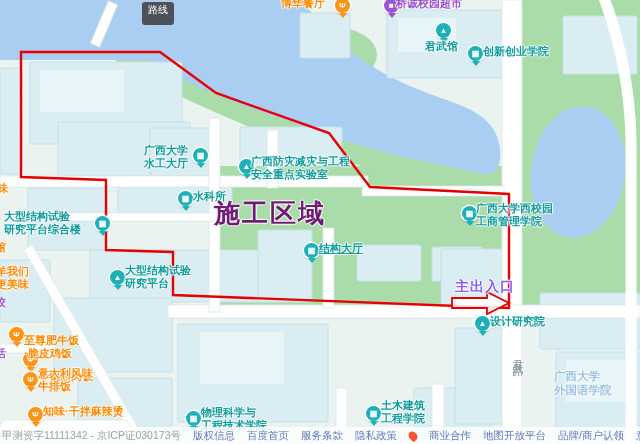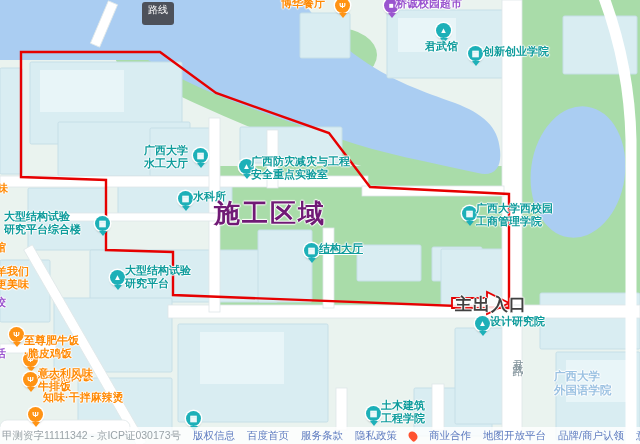--- a/index.html
+++ b/index.html
@@ -26,22 +26,22 @@
     border:4px solid transparent;border-top:5px solid currentColor;border-bottom:0;}
   .pin-inst{color:#1db0b8;}
   .pin-food{color:#ff9314;}
   .pin-shop{color:#9a55cf;}
   .pin .g{color:#fff;font-size:8px;line-height:1;font-weight:700;}
 
   
   .construction-label{position:absolute;left:214px;top:196px;font-size:26px;font-weight:900;
     color:#701a75;letter-spacing:2px;z-index:5;
     text-shadow:-1px 0 1px #fff,1px 0 1px #fff,0 -1px 1px #fff,0 1px 1px #fff;}
-  .entrance-label{position:absolute;left:455px;top:293px;font-size:17px;font-weight:800;
-    color:#404040;z-index:5;letter-spacing:1px;
+  .entrance-label{position:absolute;left:455px;top:278px;font-size:14px;font-weight:800;
+    color:#8b5cf6;z-index:5;letter-spacing:1px;
     text-shadow:-1px 0 1px #fff,1px 0 1px #fff,0 -1px 1px #fff,0 1px 1px #fff;}
 
   
   .route-tooltip{position:absolute;left:142px;top:2px;background:rgba(64,64,68,.88);color:#fff;
     font-size:10px;padding:1px 6px 8px;border-radius:3px;z-index:6;}
 
   
   .footer{position:absolute;left:0;right:0;bottom:0;height:17px;background:rgba(255,255,255,.8);
     display:flex;align-items:center;gap:12px;padding-left:2px;font-size:10.5px;
     white-space:nowrap;overflow:hidden;z-index:7;}
@@ -159,20 +159,22 @@
       </span>
       <div class="poi-label t-inst" style="left: 476px; top: 202px;">广西大学西校园
 工商管理学院</div>
       <span class="pin pin-inst" style="left: 475px; top: 316px;">
         <span class="g">▲</span>
       </span>
       <div class="poi-label t-inst" style="left: 490px; top: 315px;">设计研究院</div>
       <span class="pin pin-inst" style="left: 186px; top: 411px;">
         <span class="g">▦</span>
       </span>
+      <div class="poi-label t-inst" style="left: 201px; top: 406px;">物理科学与
+工程技术学院</div>
       <span class="pin pin-inst" style="left: 366px; top: 406px;">
         <span class="g">▦</span>
       </span>
       <div class="poi-label t-inst" style="left: 381px; top: 399px;">土木建筑
 工程学院</div>
       <span class="pin pin-inst" style="left: 436px; top: 23px;">
         <span class="g">▴</span>
       </span>
       <div class="poi-label t-inst center" style="left: 425px; top: 40px; width: 48px;">君武馆</div>
       <span class="pin pin-inst" style="left: 468px; top: 46px;">
@@ -197,21 +199,21 @@
       </span>
       <div class="poi-label t-food" style="left: 38px; top: 370px; font-family: Liberation Serif, serif;">干锅煎肉饭</div>
       <span class="pin pin-food" style="left: 23px; top: 372px;">
         <span class="g">Ψ</span>
       </span>
       <div class="poi-label t-food" style="left: 38px; top: 367px;">意大利风味
 牛排饭</div>
       <span class="pin pin-food" style="left: 28px; top: 407px;">
         <span class="g">Ψ</span>
       </span>
-      <div class="poi-label t-food" style="left: 43px; top: 391px; text-align: center;">知味·干拌麻辣烫</div>
+      <div class="poi-label t-food" style="left: 43px; top: 405px; text-align: center;">知味·干拌麻辣烫</div>
       <div class="poi-label t-area center" style="left: 554px; top: 370px; width: 62px;">广西大学
 外国语学院</div>
       <div class="poi-label t-roadv" style="left: 511px; top: 351px;">君武路</div>
       <div class="poi-label t-food" style="left: -14px; top: 182px;">桂味</div>
       <div class="poi-label t-food" style="left: -5px; top: 241px;">馆</div>
       <div class="poi-label t-food" style="left: -4px; top: 265px;">羊我们
 更美味</div>
       <div class="poi-label t-shop" style="left: -5px; top: 296px;">饺</div>
       <div class="poi-label t-shop" style="left: -5px; top: 347px;">活</div>
     </div>

